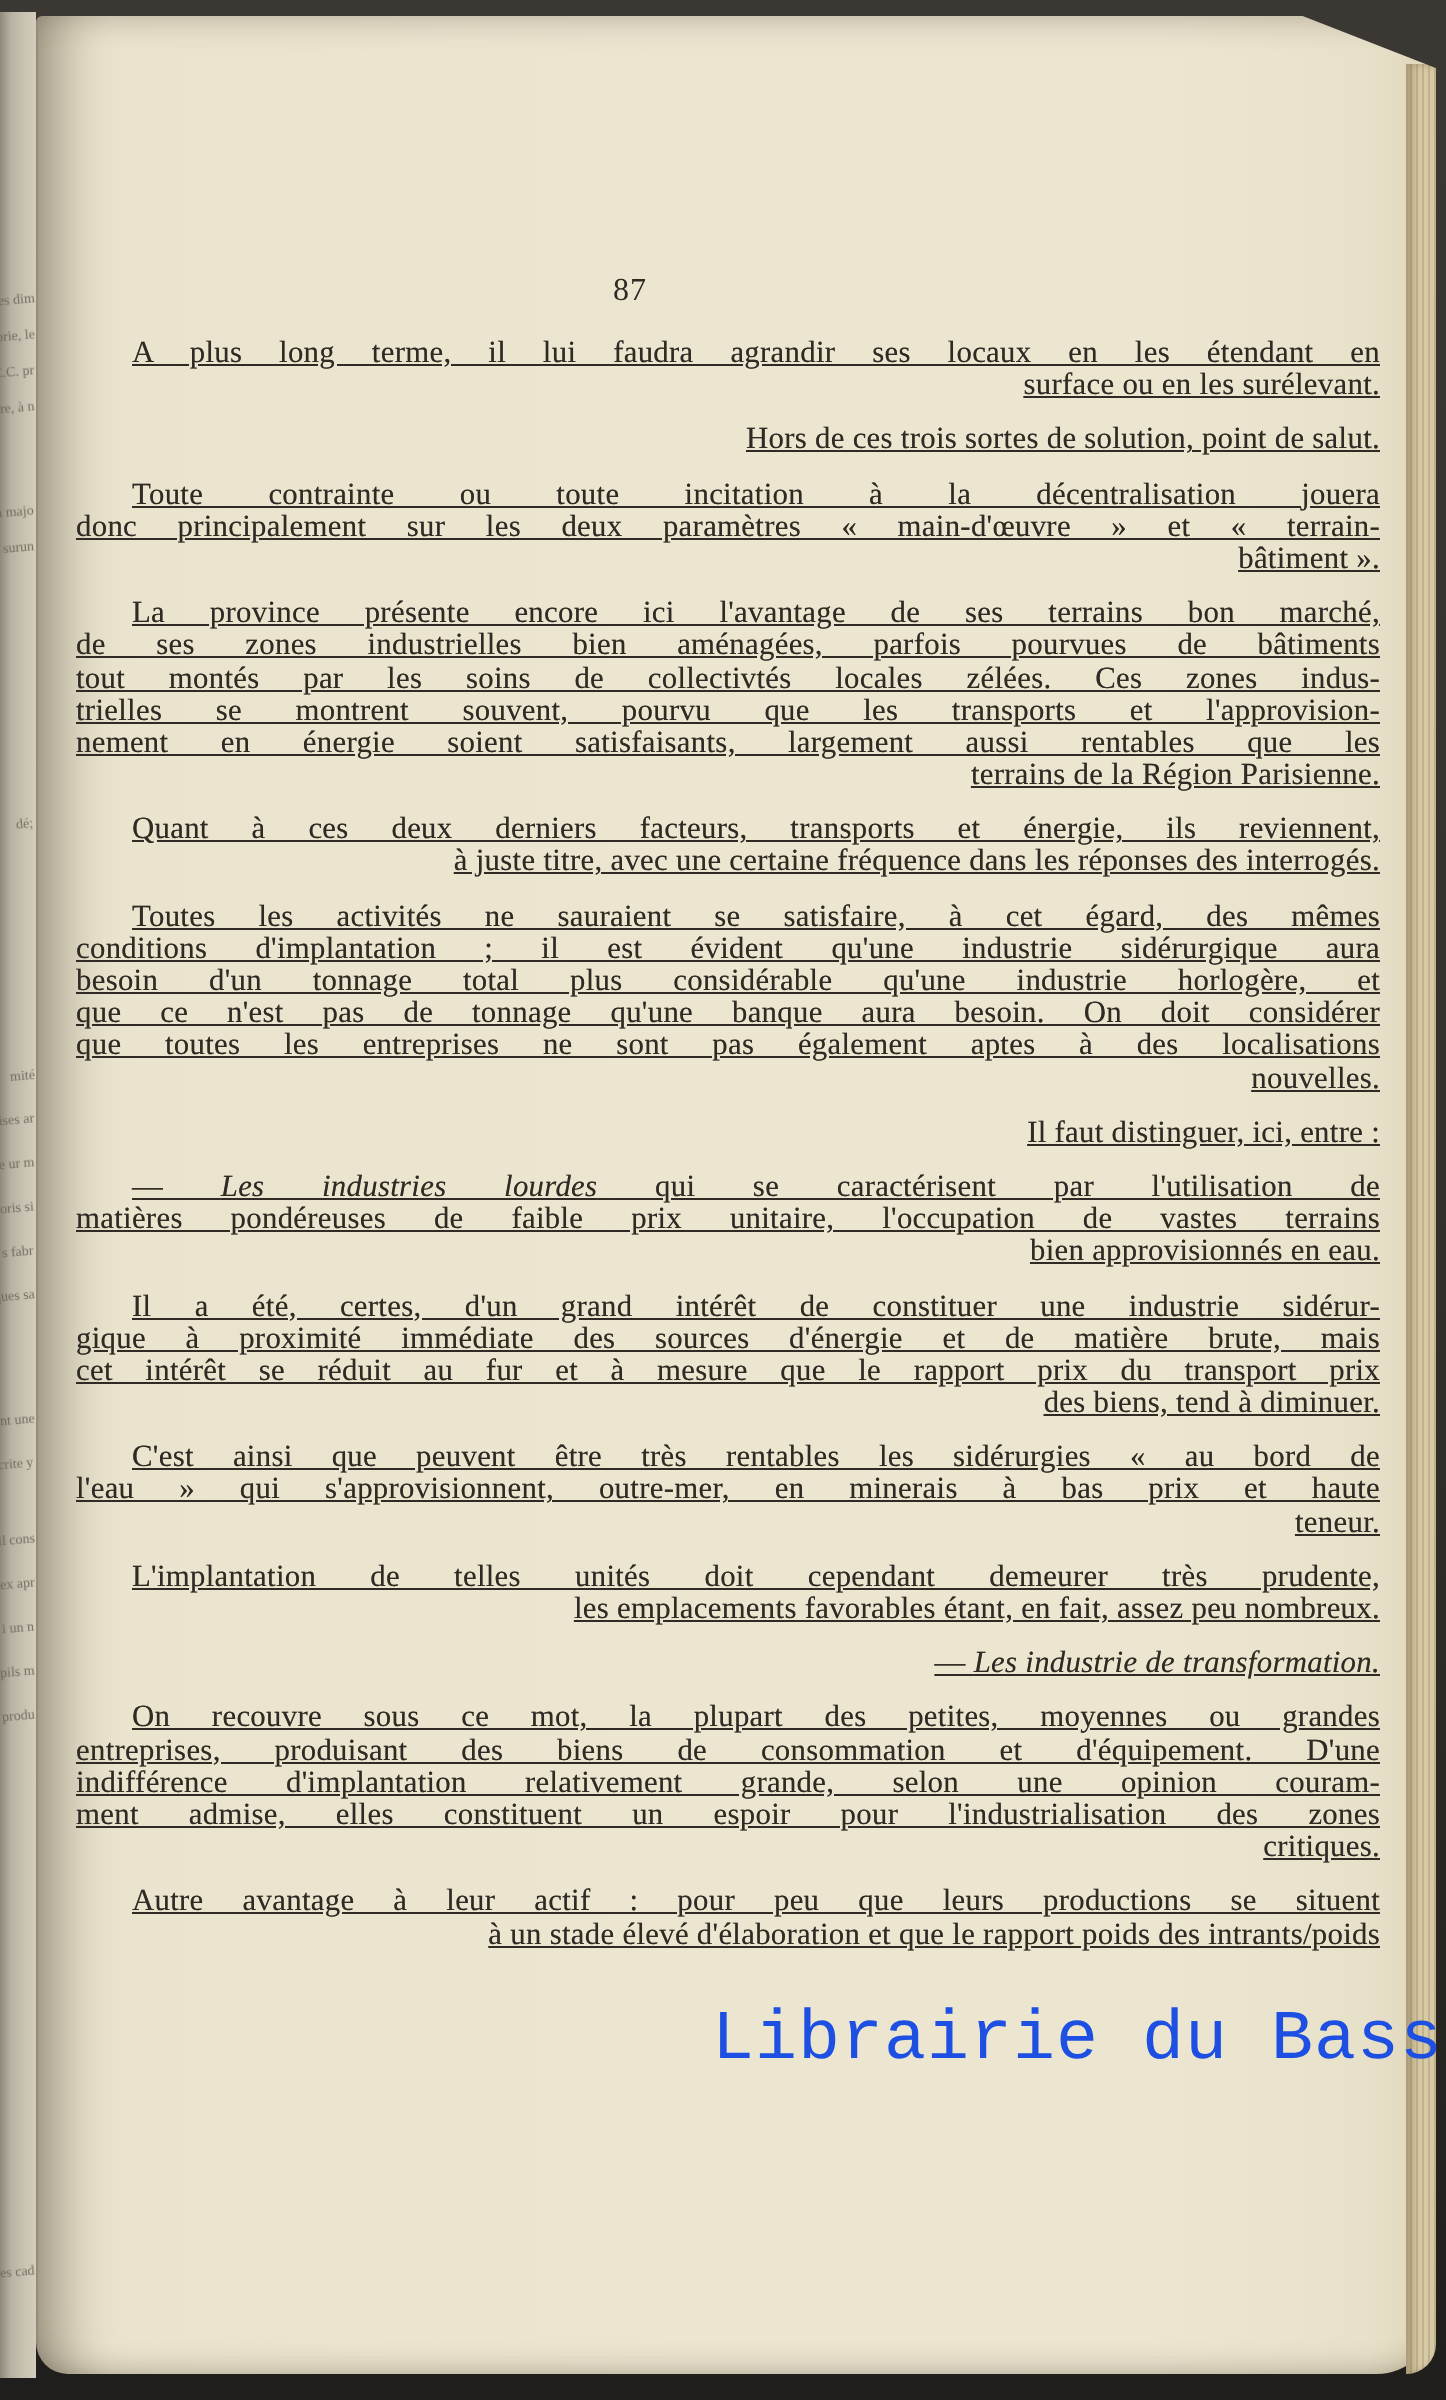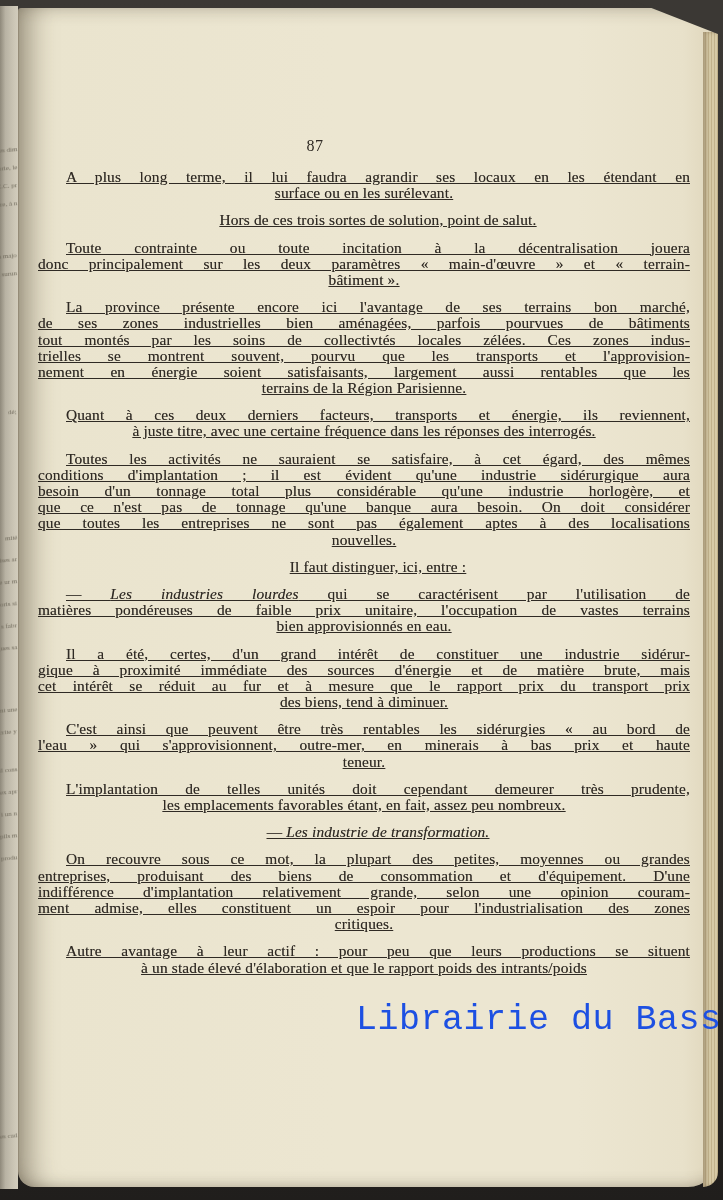--- a/index.html
+++ b/index.html
@@ -48,21 +48,21 @@
     letter-spacing:.5px;
   }
   .body-text{
     position:absolute;left:38px;top:169px;width:652px;
     color:#2f2a24;font-size:15.4px;letter-spacing:.15px;
     text-shadow:0 0 .3px rgba(47,42,36,.55);
     text-decoration:underline;
   }
   .para{margin-top:11px;}
   .para:first-child{margin-top:0;}
-  .line{height:16.2px;line-height:16.2px;text-align:center;}
+  .line{height:16.2px;line-height:16.2px;text-align:right;}
   .line.just{text-align:justify;text-align-last:justify;}
   .line.first{text-indent:28px;}
   .line i{font-style:italic;margin-top:18px;}
   .watermark{
     position:absolute;left:356px;top:1000px;
     font-family:Liberation Mono, monospace;
     font-size:35px;line-height:40px;letter-spacing:.5px;white-space:nowrap;
   }
 </style>
 </head>

